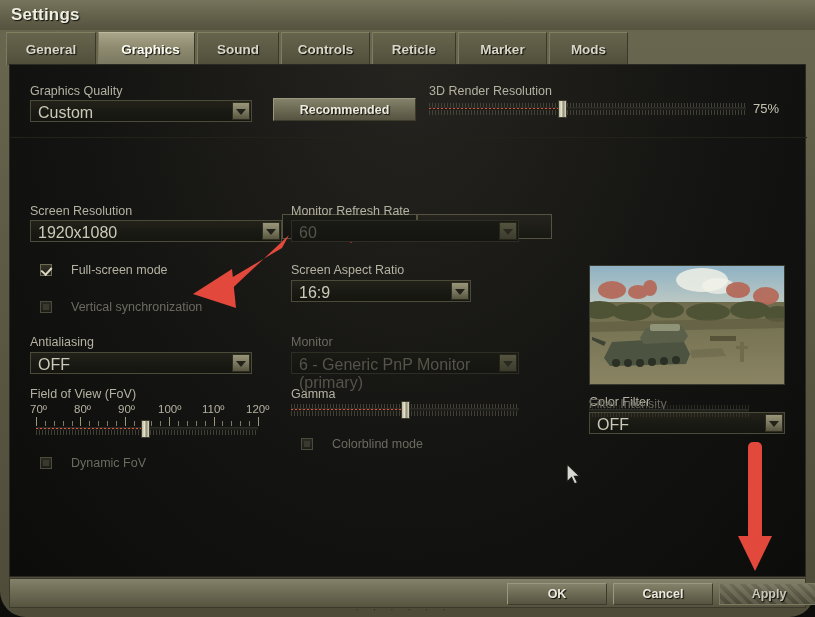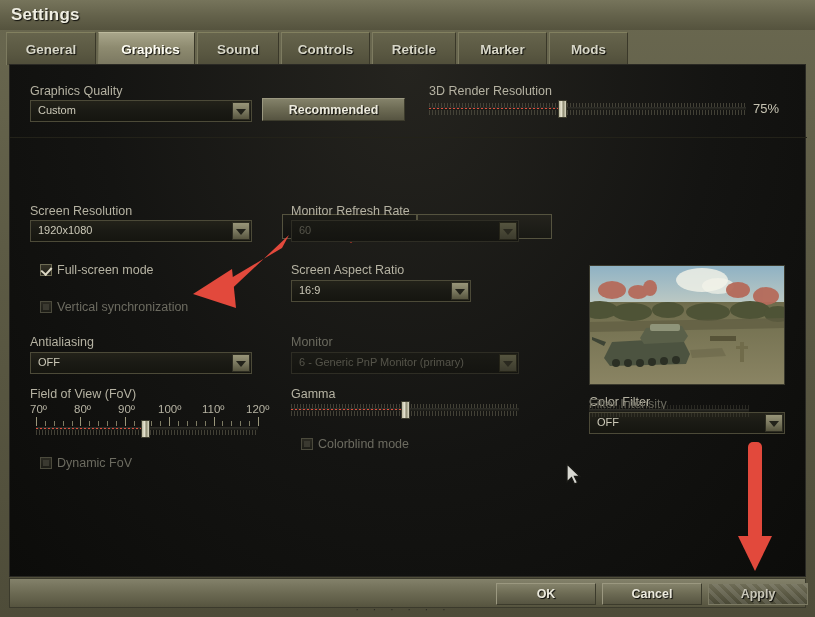--- a/index.html
+++ b/index.html
@@ -4,21 +4,21 @@
 <style>
   html,body{margin:0;padding:0;background:#0d0d0b;}
   body{width:815px;height:617px;overflow:hidden;
        font-family:"Liberation Sans","DejaVu Sans",sans-serif;
        -webkit-font-smoothing:none;}
 
   
   #window{position:absolute;left:0;top:0;width:815px;height:617px;
           background:#56553f;
           background-image:linear-gradient(180deg,#6a6850 0%,#5d5b45 40%,#4e4c39 100%);
-          box-sizing:border-box;}
+          box-sizing:border-box;border-radius:26px;}
 
   #titlebar{position:absolute;left:0;top:0;width:815px;height:30px;
             background:linear-gradient(180deg,#76745b 0%,#63614a 55%,#55533e 100%);}
   #title{position:absolute;left:11px;top:5px;font-size:17px;font-weight:bold;
          color:#efeee2;letter-spacing:.2px;
          text-shadow:1px 1px 1px rgba(0,0,0,.85);}
 
   
   #tabstrip{position:absolute;left:0;top:30px;width:815px;height:35px;}
   .tab{position:absolute;top:2px;height:33px;box-sizing:border-box;
@@ -39,59 +39,59 @@
            radial-gradient(ellipse at 50% 0%,#25241f 0%,#141412 55%,#0c0c0a 100%);
          border:1px solid #2a2924;box-sizing:border-box;}
 
   .lbl{position:absolute;font-size:12.5px;color:#b5b2a2;white-space:nowrap;}
   .lbl.dim{color:#6b6a5f;}
 
   
   .combo{position:absolute;height:22px;box-sizing:border-box;
          background:linear-gradient(180deg,#232219 0%,#1a1a14 50%,#15150f 100%);
          border:1px solid #4c4a38;cursor:pointer;}
-  .combo .val{position:absolute;left:7px;top:3px;font-size:11px;color:#ccc9b8;}
+  .combo .val{position:absolute;left:7px;top:3px;font-size:16px;color:#ccc9b8;}
   .combo .btn{position:absolute;right:1px;top:1px;width:18px;height:18px;
          background:linear-gradient(180deg,#989578 0%,#7b7960 50%,#57553f 100%);
          border:1px solid #2e2d22;box-sizing:border-box;}
   .combo .btn:after{content:"";position:absolute;left:3px;top:6px;
          border-left:5px solid transparent;border-right:5px solid transparent;
          border-top:6px solid #22221a;}
   .combo.disabled{border:1px solid #2e2d24;cursor:default;
          background:linear-gradient(180deg,#1a1a15 0%,#141410 100%);}
   .combo.disabled .val{color:#55544a;}
   .combo.disabled .btn{background:linear-gradient(180deg,#55543f 0%,#3c3b2d 100%);
          border-color:#262519;}
   .combo.disabled .btn:after{border-top-color:#2a291f;}
 
   
   .btnwg{position:absolute;box-sizing:border-box;cursor:pointer;
          display:flex;align-items:center;justify-content:center;
          font-size:12.5px;font-weight:bold;color:#eceadd;
          text-shadow:1px 1px 1px rgba(0,0,0,.9);
          background:linear-gradient(180deg,#84826a 0%,#6e6c55 45%,#565441 100%);
-         border:1px solid #9b9880;border-bottom-color:#3c3b2c;border-right-color:#3c3b2c;}
+         border:1px solid #9b9880;border-bottom-color:#3c3b2c;border-right-color:#3c3b2c;margin-left:11px;}
   .btnwg.disabled{cursor:default;color:#c9c7b8;
          background:
            repeating-linear-gradient(45deg,rgba(255,255,255,.10) 0 4px,rgba(0,0,0,0) 4px 8px),
            linear-gradient(180deg,#6f6d57 0%,#5d5b46 45%,#4a4936 100%);
          border-color:#7d7b64;}
 
   
   .cb{position:absolute;cursor:pointer;}
   .cb .box{position:absolute;left:0;top:1px;width:12px;height:12px;box-sizing:border-box;
            background:linear-gradient(180deg,#333125 0%,#22211a 100%);
            border:1px solid #6e6c55;}
   .cb .box.on:after{content:"";position:absolute;left:2px;top:0px;width:5px;height:8px;
            border:solid #ddd9c6;border-width:0 2px 2px 0;transform:rotate(42deg);}
   .cb .box.off{border-color:#4b4a3c;
            background:linear-gradient(180deg,#2b2a22 0%,#1d1d17 100%);}
   .cb .box.off:after{content:"";position:absolute;left:2px;top:2px;width:6px;height:6px;
            background:#3a3930;}
-  .cb .txt{position:absolute;left:17px;top:0px;font-size:12.5px;color:#b5b2a2;white-space:nowrap;}
+  .cb .txt{position:absolute;left:31px;top:0px;font-size:12.5px;color:#b5b2a2;white-space:nowrap;}
   .cb .txt.dim{color:#6c6b60;}
 
   
   .sl{position:absolute;height:16px;}
   .sl .trk{position:absolute;left:0;top:6px;width:100%;height:3px;
            background:linear-gradient(180deg,#30302a 0%,#191915 100%);}
   .sl .fill{position:absolute;left:0;top:7px;height:1px;
            background:repeating-linear-gradient(90deg,#e05040 0 2px,rgba(0,0,0,0) 2px 4px);}
   .sl .hatch{position:absolute;left:0;top:9px;width:100%;height:5px;
            background:repeating-linear-gradient(90deg,#4a483c 0 1px,rgba(0,0,0,0) 1px 3px);
@@ -177,21 +177,21 @@
     </div>
     <div class="lbl" style="left:743px;top:36px;color:#c6c3b2;font-size:13px">75%</div>
 
     <div style="position:absolute;left:0;top:72px;width:797px;height:1px;background:#232219"></div>
 
     <div class="stab active" style="left:272px;width:135px">Screen</div>
     <div class="stab" style="left:407px;width:135px">Details</div>
     <div id="stabmark"></div>
 
     <div class="lbl" style="left:20px;top:139px">Screen Resolution</div>
-    <div class="combo" style="left:20px;top:155px;width:222px">
+    <div class="combo" style="left:20px;top:155px;width:252px">
       <span class="val">1920x1080</span>
       <span class="btn"></span>
     </div>
 
     <div class="cb" style="left:30px;top:198px">
       <span class="box on"></span>
       <span class="txt">Full-screen mode</span>
     </div>
 
     <div class="cb" style="left:30px;top:235px">

